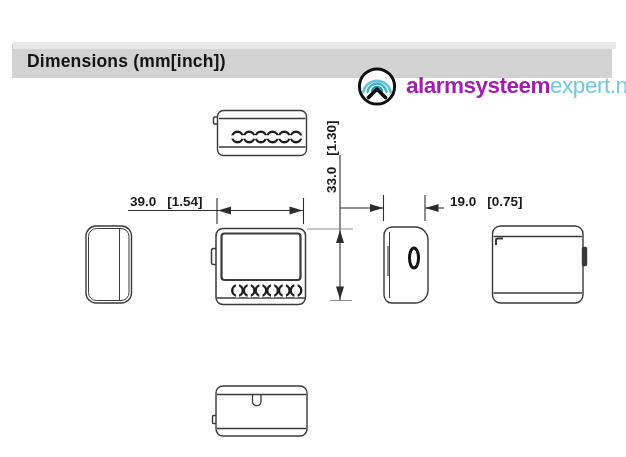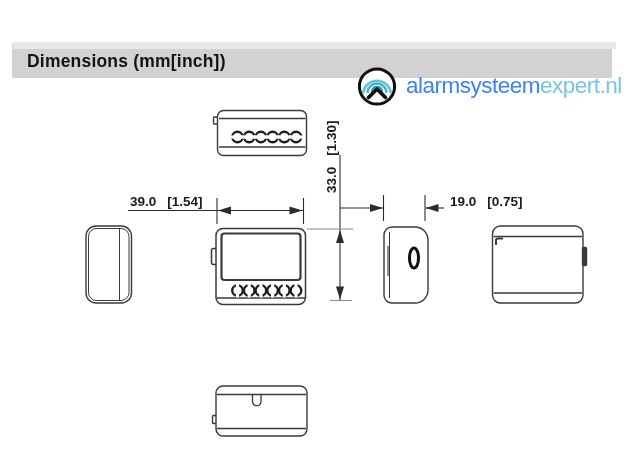--- a/index.html
+++ b/index.html
@@ -7,21 +7,21 @@
        font-family:"Liberation Sans",sans-serif;}
   .header-bar{position:absolute;left:12px;top:8px;width:600px;height:34px;
        background:#d2d2d2;display:flex;align-items:center;margin-top:36px;}
   .header-strip{position:absolute;left:13px;top:42px;width:603px;height:7px;
        background:#e7e7e7;}
   .header-bar .title{font-size:17.5px;font-weight:bold;color:#141414;
        padding-left:15px;letter-spacing:0.2px;}
   .brand-logo{position:absolute;left:355px;top:63px;height:46px;
        display:flex;align-items:center;gap:7px;}
   .brand-text{font-size:22.5px;letter-spacing:-0.5px;white-space:nowrap;}
-  .brand-bold{font-weight:normal;color:#3b82f6;}
+  .brand-bold{font-weight:bold;color:#a21caf;}
   .brand-accent{font-weight:400;}
   svg text{font-family:"Liberation Sans",sans-serif;font-weight:bold;
        font-size:13.5px;fill:#1a1a1a;}
   .drawing{position:absolute;left:0;top:0;}
 </style>
 </head>
 <body>
 
 <div class="header-bar">
   <span class="title">Dimensions (mm[inch])</span>

